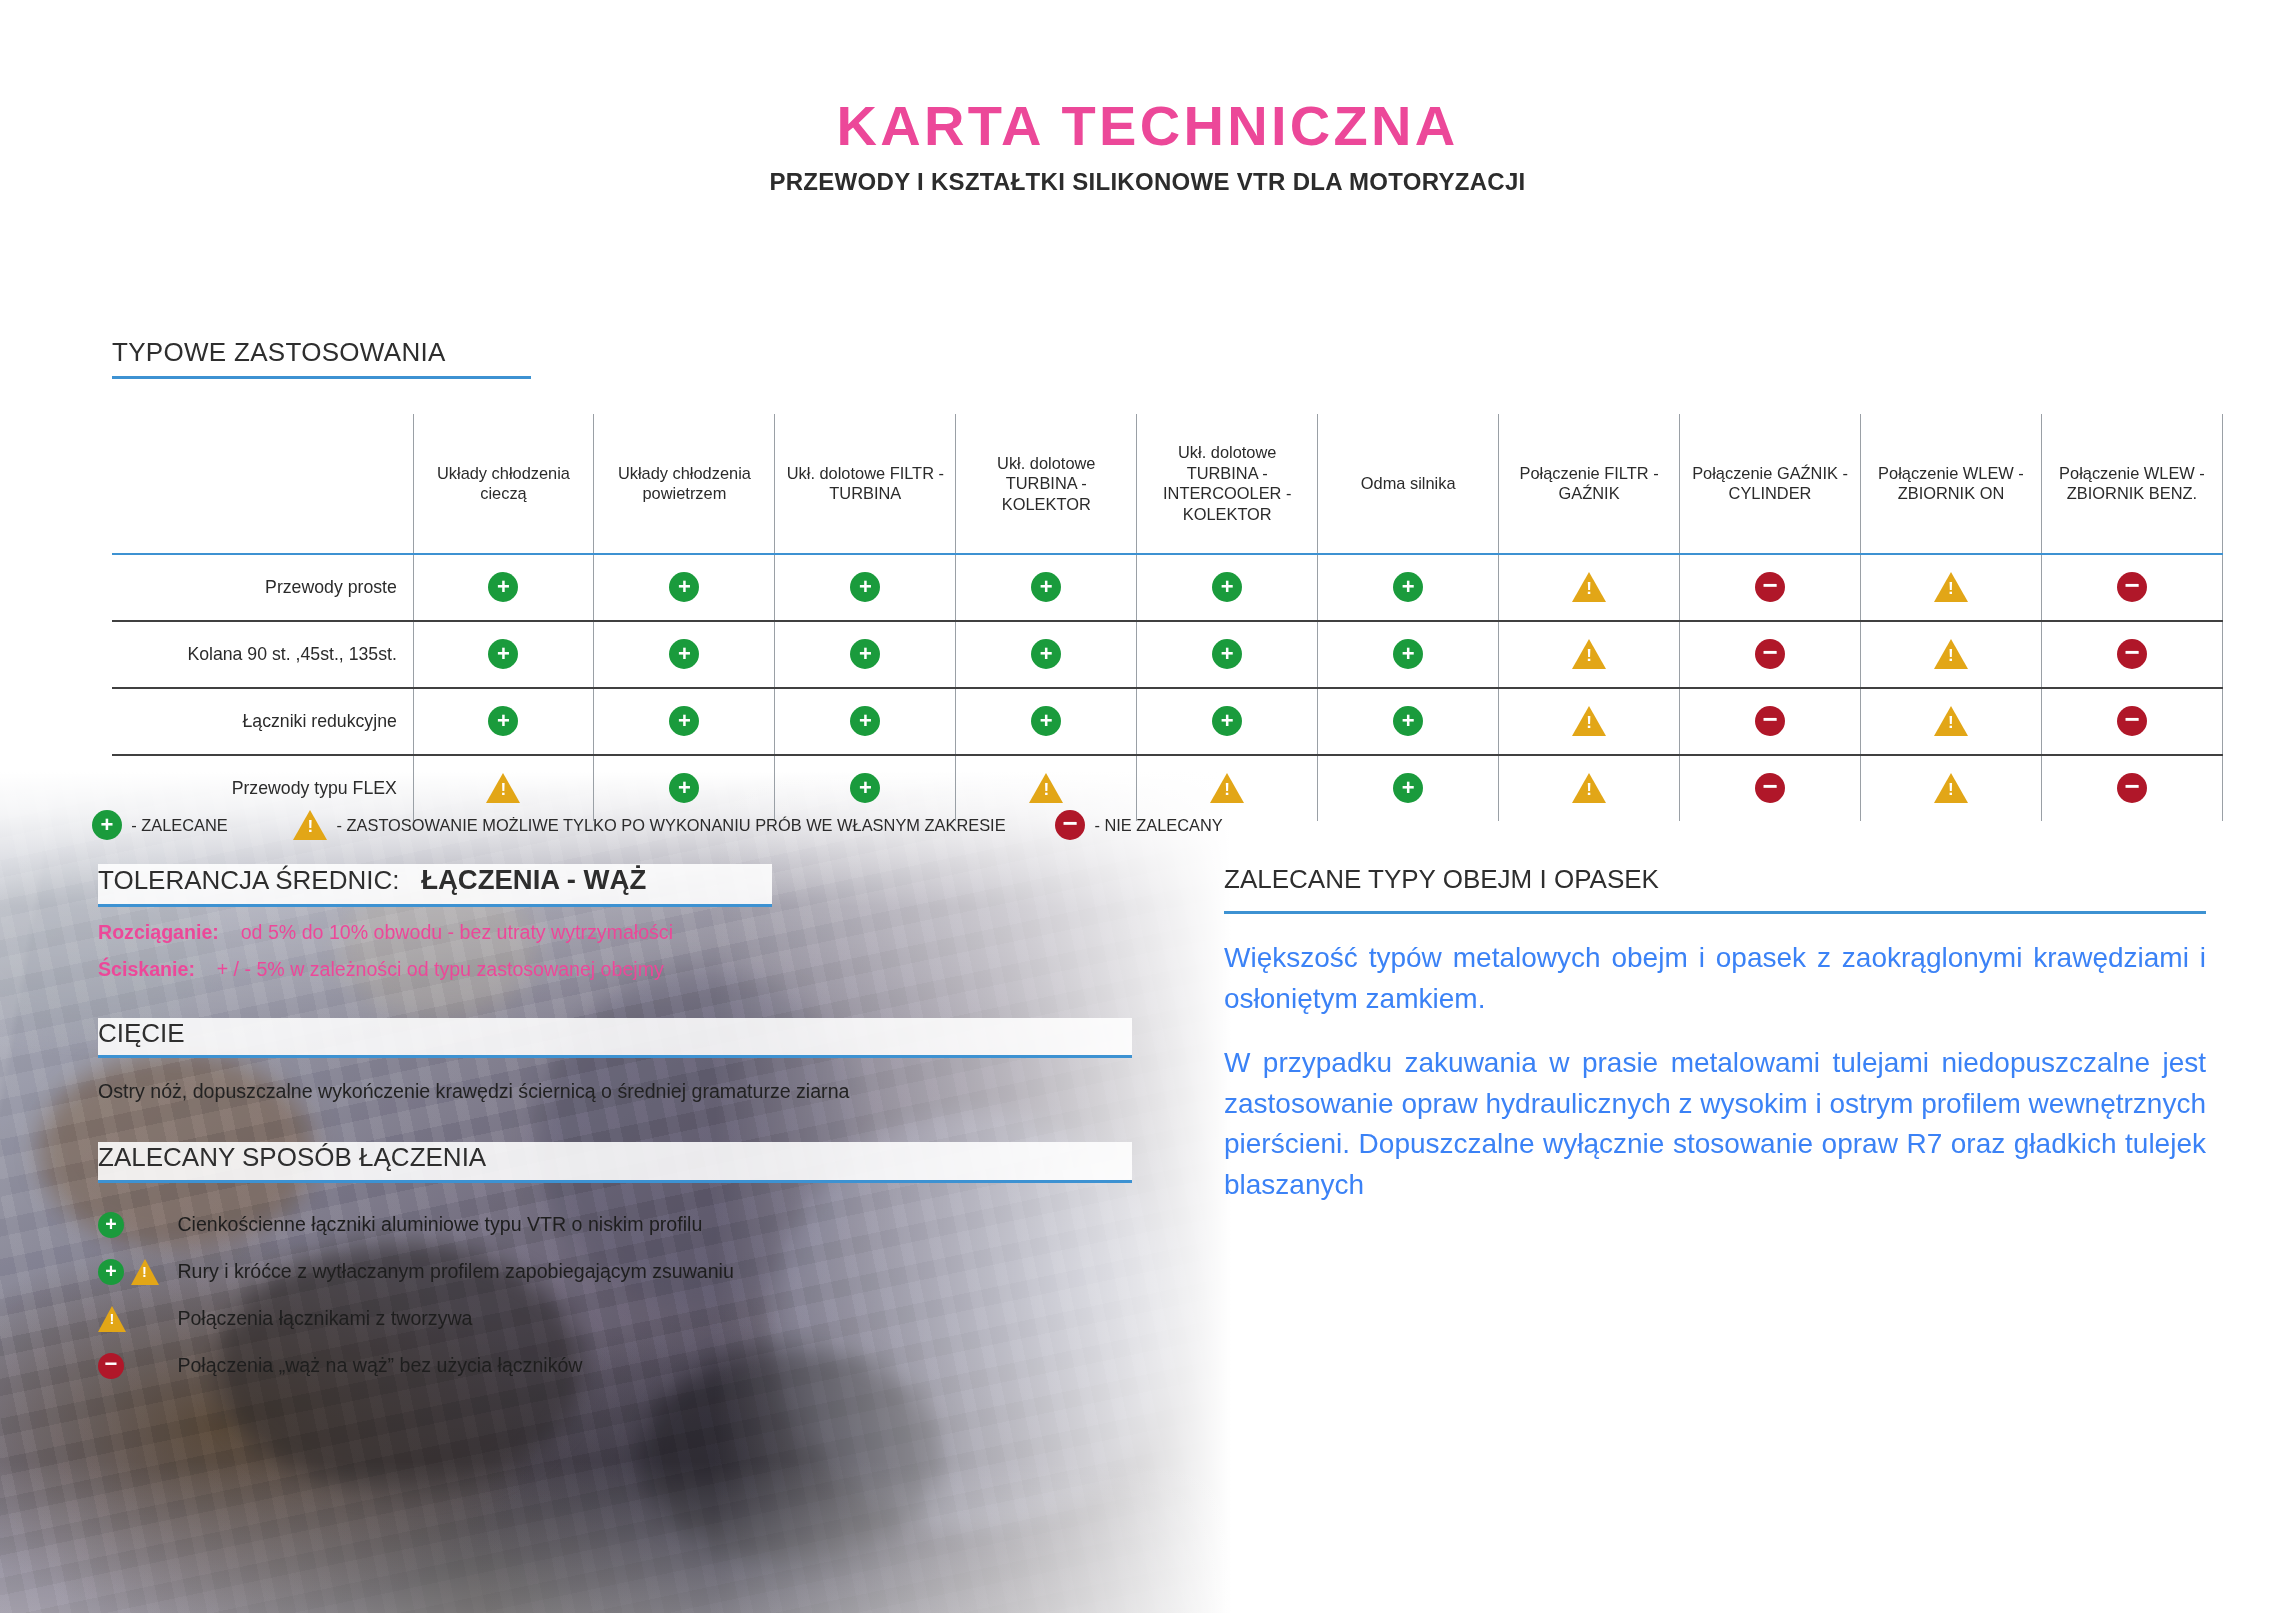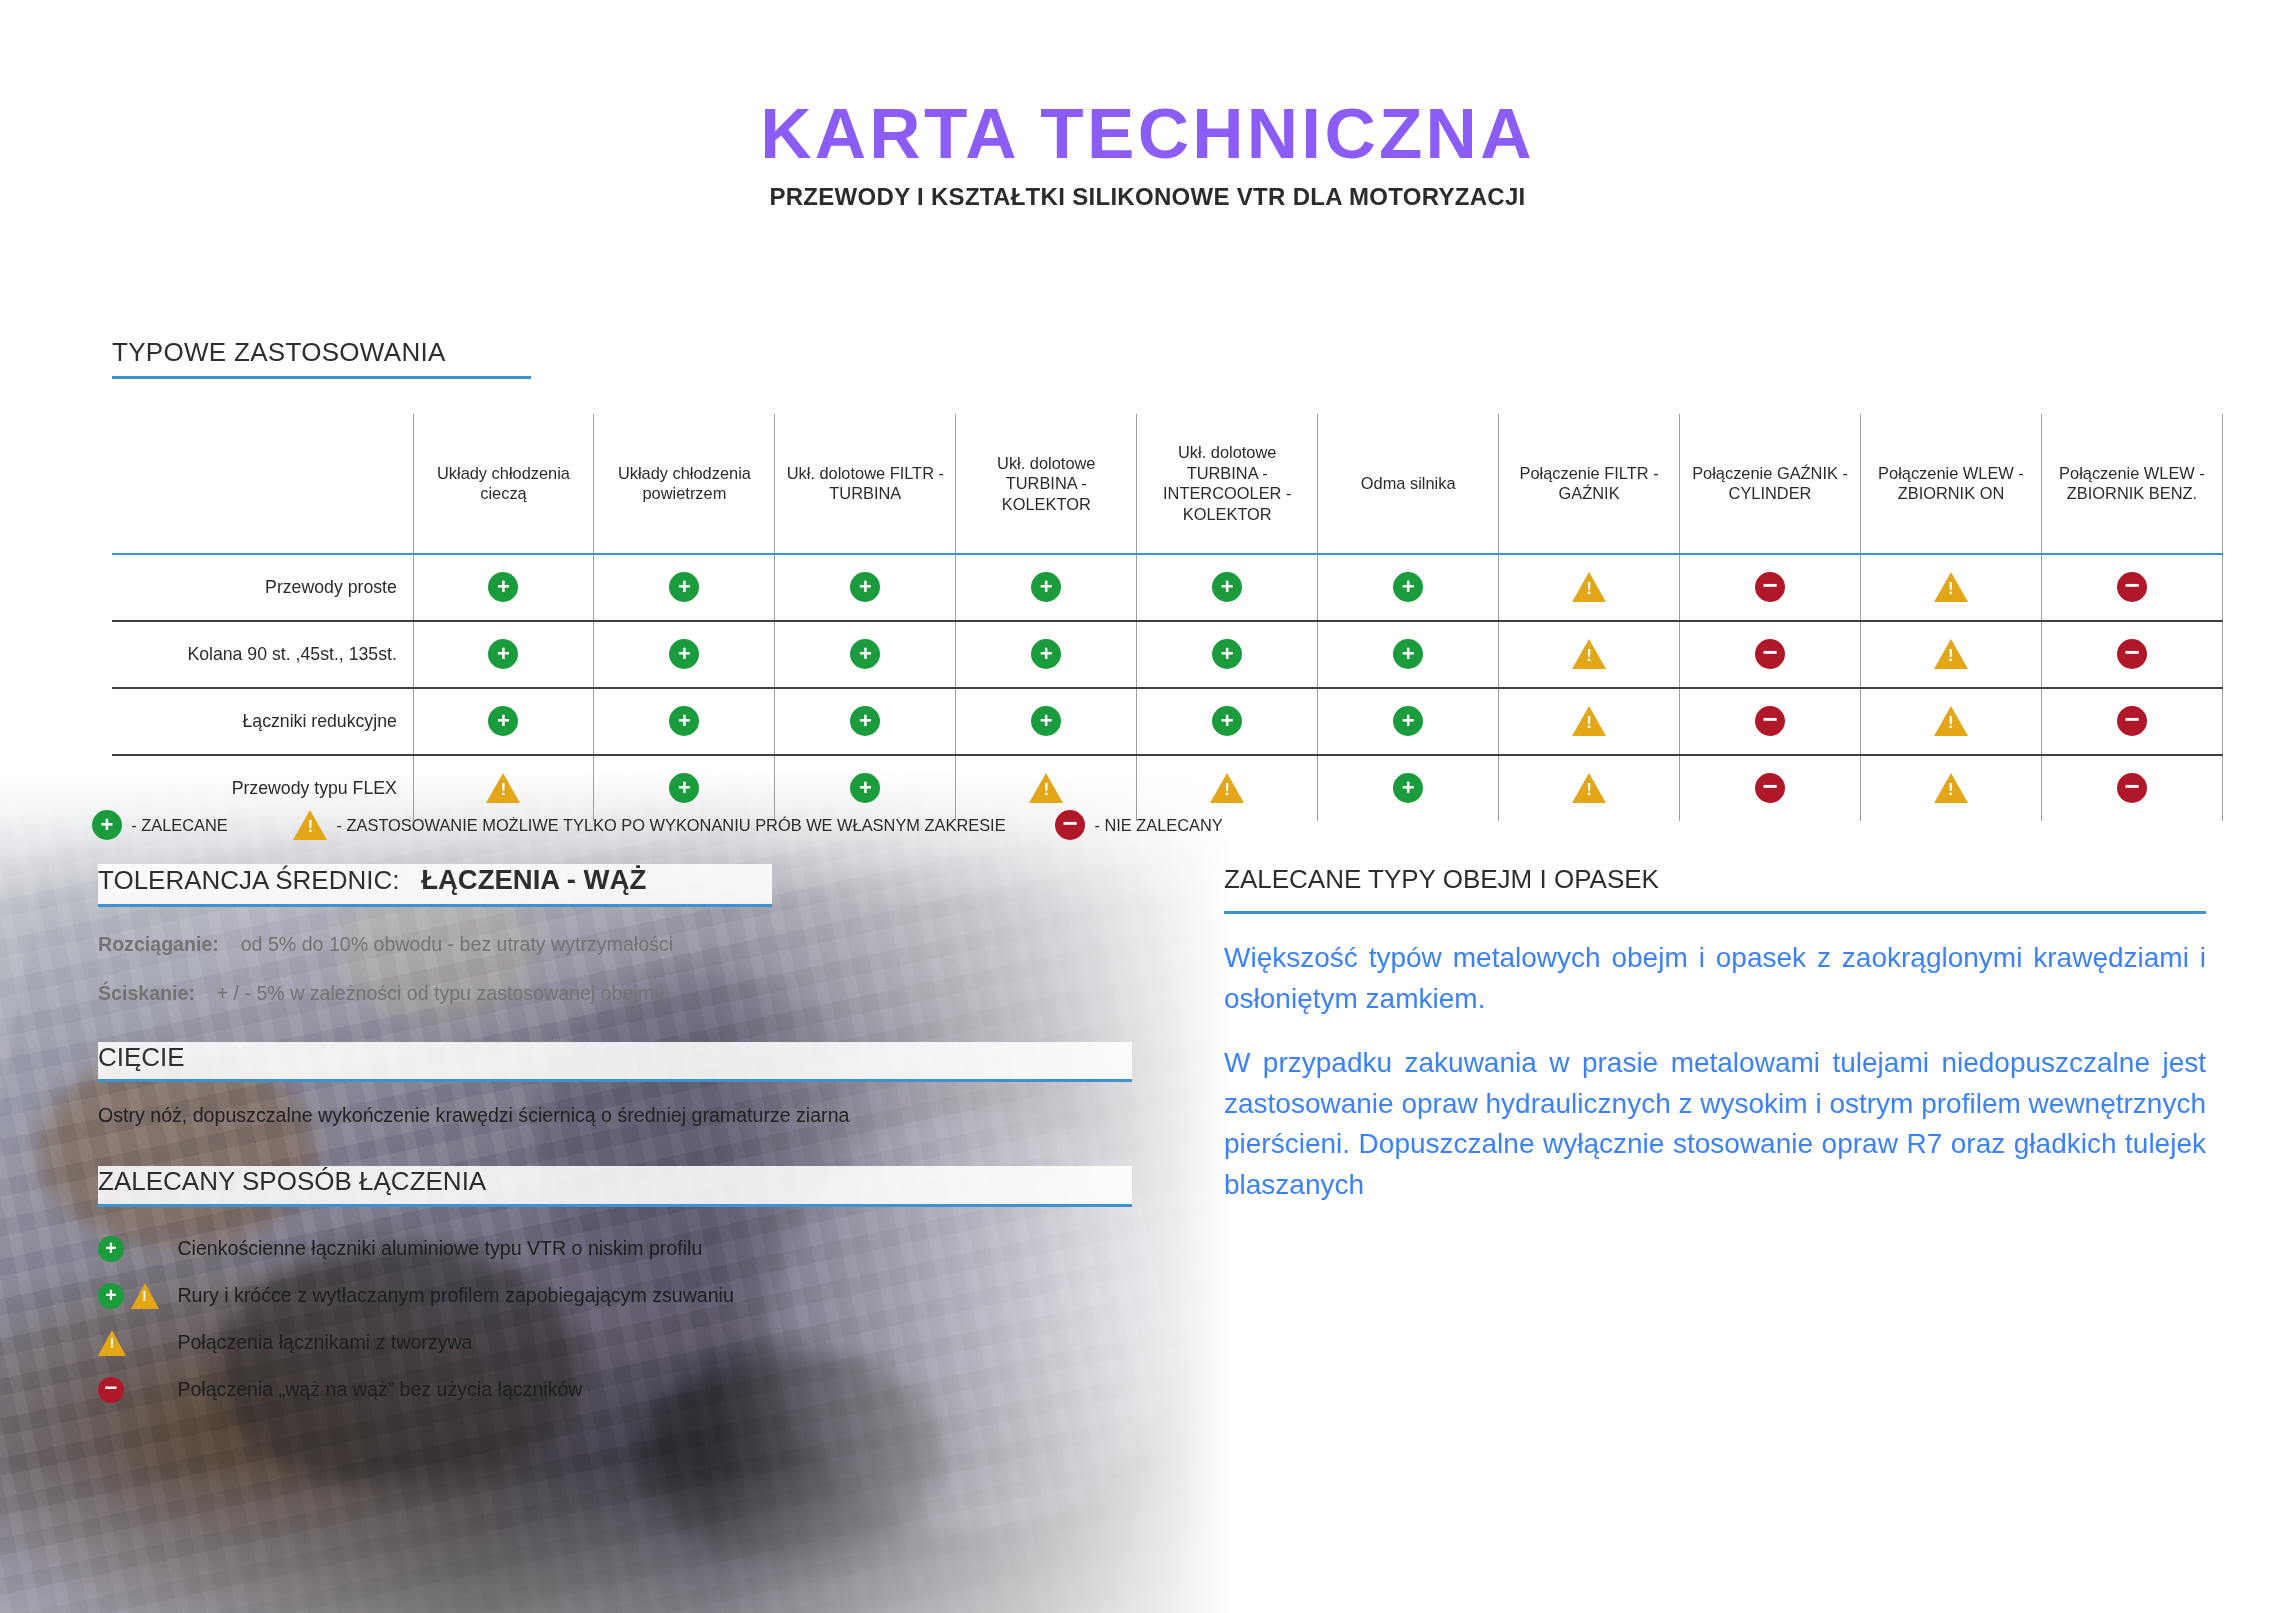--- a/index.html
+++ b/index.html
@@ -66,24 +66,24 @@
     position: relative;
     z-index: 2;
   }
 
   
   .header {
     text-align: center;
     padding-top: 98px;
   }
   .title {
-    font-size: 71px;
+    font-size: 56px;
     font-weight: bold;
     letter-spacing: 3.3px;
-    color: #8b5cf6;
+    color: #ec4899;
     line-height: 1;
   }
   .subtitle {
     margin-top: 14.4px;
     font-size: 24px;
     font-weight: bold;
     letter-spacing: 0.3px;
     color: #2c2c2c;
   }
 
@@ -227,23 +227,23 @@
   .tol-head {
     font-size: 26px;
     color: #2e2e2e;
     padding-bottom: 7.9px;
     border-bottom: 3.3px solid #3d92d2;
     width: 674px;
     box-sizing: border-box;
   }
   .tol-head b { font-size: 27.5px; font-weight: bold; }
   .tol-line {
-    margin-top: 26px;
+    margin-top: 14px;
     font-size: 19.6px;
-    color: #737373;
+    color: #ec4899;
   }
   .tol-line .lbl { font-weight: bold; }
   .tol-line .val { }
 
   .sub-head {
     margin-top: 37px;
     font-size: 26px;
     color: #2e2e2e;
     padding-bottom: 6.5px;
     border-bottom: 3.3px solid #3d92d2;

